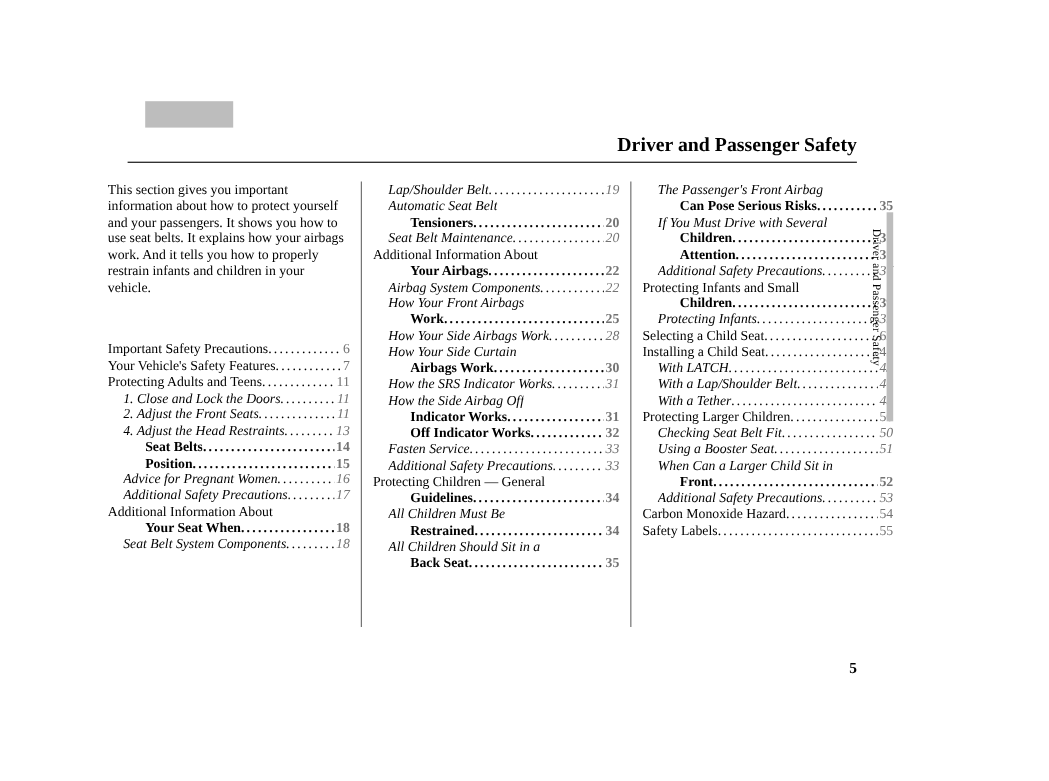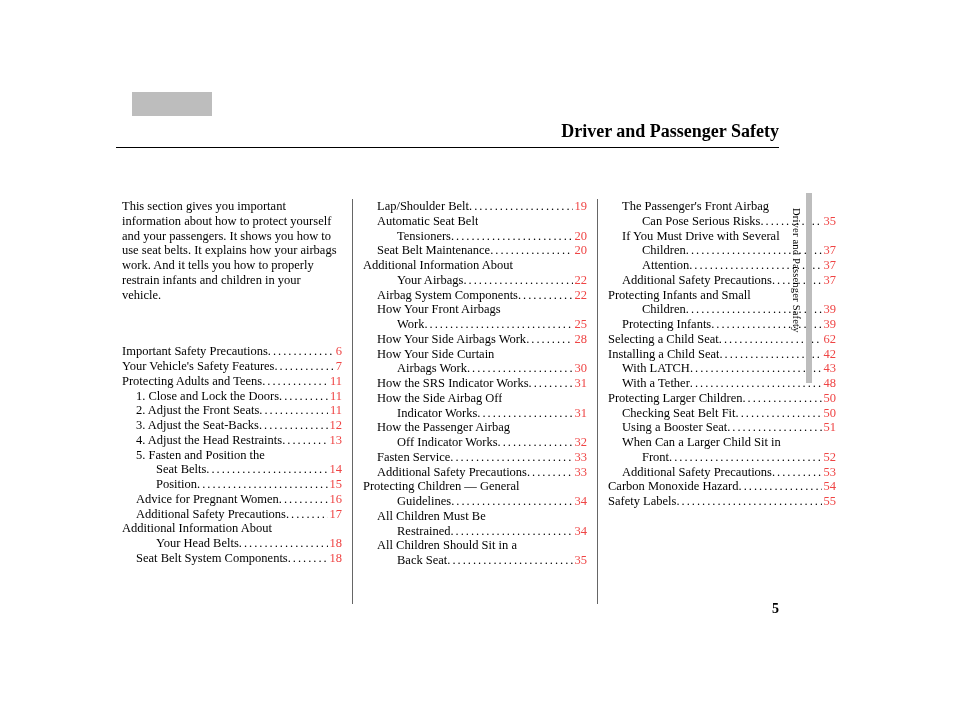--- a/index.html
+++ b/index.html
@@ -37,28 +37,27 @@
   .hr {
     position: absolute;
     left: 116px;
     right: 92px;
     top: 147px;
     border-top: 1px solid #000;
     height: 0;
   }
   .content {
     position: absolute;
-    left: 122px;
+    left: 98px;
     top: 165px;
     width: 740px;
     display: flex;
     gap: 0;
     font-size: 12.5px;
     line-height: 1.18;
-    margin-top: 34px;
   }
   .col {
     width: 229px;
     padding: 0;
   }
   .col1 { width: 220px;}
   .col2 { width: 224px;}
   .col3 { width: 228px;}
   .vr {
     border-left: 1px solid #666;
@@ -85,26 +84,26 @@
     color: #000;
   }
   .toc-dots::after {
     content: "........................................................................................................................";
     display: block;
     white-space: nowrap;
     overflow: hidden;
   }
   .toc-page {
     flex: 0 0 auto;
-    color: #ef4444;
+    color: #737373;
     padding-left: 2px;
   }
   .ind0 { padding-left: 0; }
-  .ind1 { padding-left: 14px; }
-  .ind2 { padding-left: 34px; }
+  .ind1 { padding-left: 14px; font-style: italic; }
+  .ind2 { padding-left: 34px; font-weight: bold; }
   .side-label {
     position: absolute;
     right: 69px;
     top: 208px;
     font-size: 10.5px;
     font-family: "Times New Roman", serif;
     writing-mode: vertical-rl;
     text-orientation: mixed;
     letter-spacing: 0.2px;
   }
@@ -155,32 +154,24 @@
             <span class="toc-label">1. Close and Lock the Doors</span>
             <span class="toc-dots"></span>
             <span class="toc-page">11</span>
           </div>
           <div class="toc-line ind1">
             <span class="toc-label">2. Adjust the Front Seats</span>
             <span class="toc-dots"></span>
             <span class="toc-page">11</span>
           </div>
           <div class="toc-line ind1">
-            <span class="toc-label">3. Adjust the Seat-Backs</span>
-            <span class="toc-dots"></span>
-            <span class="toc-page">12</span>
-          </div>
-          <div class="toc-line ind1">
             <span class="toc-label">4. Adjust the Head Restraints</span>
             <span class="toc-dots"></span>
             <span class="toc-page">13</span>
           </div>
-          <div class="toc-line ind1">
-            <span class="toc-label">5. Fasten and Position the</span>
-          </div>
           <div class="toc-line ind2">
             <span class="toc-label">Seat Belts</span>
             <span class="toc-dots"></span>
             <span class="toc-page">14</span>
           </div>
           <div class="toc-line ind2">
             <span class="toc-label">Position</span>
             <span class="toc-dots"></span>
             <span class="toc-page">15</span>
           </div>
@@ -191,21 +182,21 @@
           </div>
           <div class="toc-line ind1">
             <span class="toc-label">Additional Safety Precautions</span>
             <span class="toc-dots"></span>
             <span class="toc-page">17</span>
           </div>
           <div class="toc-line ind0">
             <span class="toc-label">Additional Information About</span>
           </div>
           <div class="toc-line ind2">
-            <span class="toc-label">Your Head Belts</span>
+            <span class="toc-label">Your Seat When</span>
             <span class="toc-dots"></span>
             <span class="toc-page">18</span>
           </div>
           <div class="toc-line ind1">
             <span class="toc-label">Seat Belt System Components</span>
             <span class="toc-dots"></span>
             <span class="toc-page">18</span>
           </div>
         </div>
     </div>
@@ -270,23 +261,20 @@
             <span class="toc-page">31</span>
           </div>
           <div class="toc-line ind1">
             <span class="toc-label">How the Side Airbag Off</span>
           </div>
           <div class="toc-line ind2">
             <span class="toc-label">Indicator Works</span>
             <span class="toc-dots"></span>
             <span class="toc-page">31</span>
           </div>
-          <div class="toc-line ind1">
-            <span class="toc-label">How the Passenger Airbag</span>
-          </div>
           <div class="toc-line ind2">
             <span class="toc-label">Off Indicator Works</span>
             <span class="toc-dots"></span>
             <span class="toc-page">32</span>
           </div>
           <div class="toc-line ind1">
             <span class="toc-label">Fasten Service</span>
             <span class="toc-dots"></span>
             <span class="toc-page">33</span>
           </div>
@@ -370,20 +358,25 @@
           </div>
           <div class="toc-line ind0">
             <span class="toc-label">Installing a Child Seat</span>
             <span class="toc-dots"></span>
             <span class="toc-page">42</span>
           </div>
           <div class="toc-line ind1">
             <span class="toc-label">With LATCH</span>
             <span class="toc-dots"></span>
             <span class="toc-page">43</span>
+          </div>
+          <div class="toc-line ind1">
+            <span class="toc-label">With a Lap/Shoulder Belt</span>
+            <span class="toc-dots"></span>
+            <span class="toc-page">46</span>
           </div>
           <div class="toc-line ind1">
             <span class="toc-label">With a Tether</span>
             <span class="toc-dots"></span>
             <span class="toc-page">48</span>
           </div>
           <div class="toc-line ind0">
             <span class="toc-label">Protecting Larger Children</span>
             <span class="toc-dots"></span>
             <span class="toc-page">50</span>

